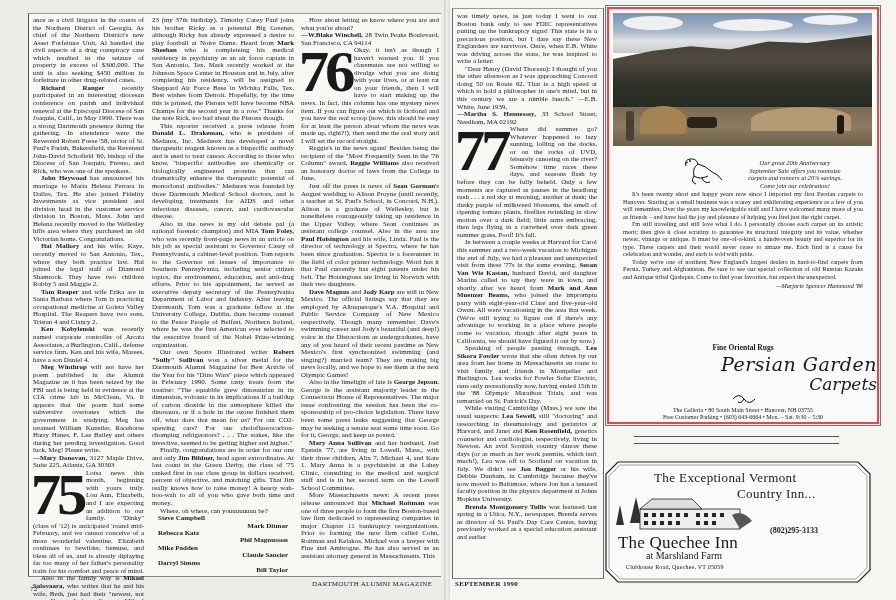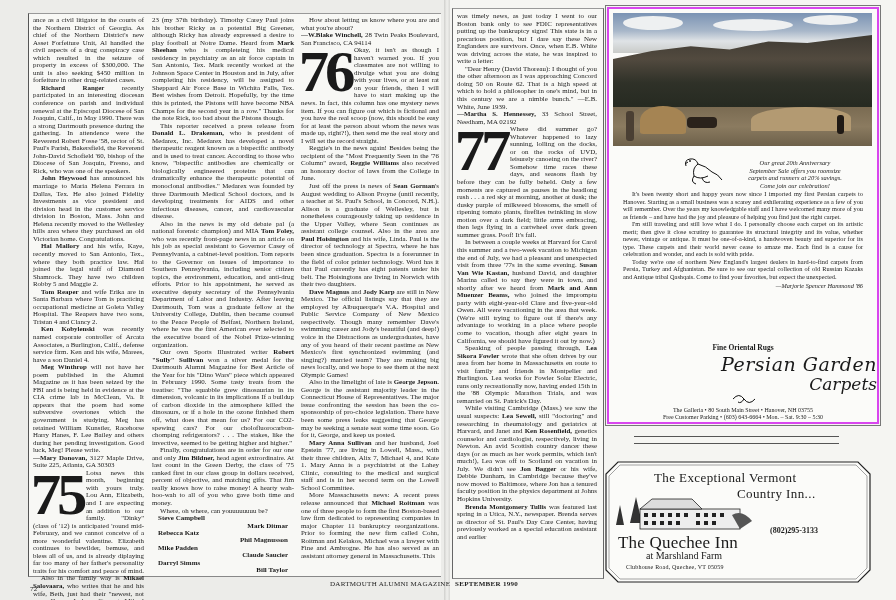--- a/index.html
+++ b/index.html
@@ -17,21 +17,21 @@
   .c1 { left:33px; top:16px; width:111px; }
   .c2 { left:152px; top:16px; width:142px; }
   .c3 { left:301px; top:16px; width:138px; }
   .c4 { left:457px; top:12px; width:140px; }
   .bignum { float:left; font-family:"Liberation Serif", serif; font-weight:bold; font-size:58px; line-height:48px; letter-spacing:-4px; margin:2px 4px 0 -1px; transform:scaleX(1.05); }
   .sig { margin:2px 0 5px 0; }
   .names { display:grid; grid-template-columns:1fr; font-weight:bold; font-size:7px; line-height:7.4px; padding-left:6px; margin-top:1px; }
   .names span:nth-child(even) { text-align:right; padding-right:6px; }
   .folio { position:absolute; font-size:7px; letter-spacing:0.3px; color:#222; }
   
-  .ad1 { position:absolute; left:607px; top:7px; width:268px; height:413px; border:2px solid #d946ef; outline:1px solid #777; outline-offset:1px; background:#fbfbf9; }
+  .ad1 { position:absolute; left:607px; top:7px; width:268px; height:413px; border:2px solid #ef4444; outline:1px solid #777; outline-offset:1px; background:#fbfbf9; }
   .photo { position:absolute; left:4px; top:4px; width:259px; height:133px; overflow:hidden; }
   .photo .sky { position:absolute; left:0; top:0; width:100%; height:40px; background:linear-gradient(180deg,#7b93b4 0%,#a8b7c9 45%,#dfe3e6 70%,#c9cbc8 100%); }
   .photo .cloud { position:absolute; border-radius:50%; background:#eef0f1; }
   .photo .mtn { position:absolute; left:0; top:22px; width:100%; height:80px; background:linear-gradient(180deg,#3e3a32 0%,#524a3f 30%,#2f3128 60%,#23281f 100%); clip-path:polygon(0 30%,15% 20%,30% 14%,45% 18%,60% 8%,75% 10%,100% 0,100% 100%,0 100%); }
   .photo .ground { position:absolute; left:0; top:94px; width:100%; height:39px; background:linear-gradient(180deg,#7a6b52,#8b7b60 50%,#6d604a); }
   .photo .hay1 { position:absolute; left:27px; top:93px; width:46px; height:28px; background:#a58453; border-radius:50% 50% 8% 8%; }
   .photo .hay2 { position:absolute; left:138px; top:94px; width:100px; height:24px; background:#b39a72; border-radius:60% 50% 4% 4%; }
   .photo .ox { position:absolute; left:74px; top:104px; width:30px; height:11px; background:#2a221b; border-radius:4px; }
   .photo .man { position:absolute; left:13px; top:98px; width:8px; height:30px; background:#4a3f33; border-radius:3px; }
   .photo .man2 { position:absolute; left:224px; top:102px; width:7px; height:19px; background:#201a15; border-radius:3px; }
@@ -203,15 +203,15 @@
   </svg>
   <div class="inn-h1">The Exceptional Vermont</div>
   <div class="inn-h2">Country Inn...</div>
   <div class="inn-phone">(802)295-3133</div>
   <div class="inn-name">The Quechee Inn</div>
   <div class="inn-sub">at Marshland Farm</div>
   <div class="inn-addr">Clubhouse Road, Quechee, VT 05059</div>
 </div>
 
 <div class="folio" style="left:30px;top:585px;">72</div>
-<div class="folio" style="left:330px;top:580px;font-family:Liberation Serif, serif;">DARTMOUTH ALUMNI MAGAZINE</div>
+<div class="folio" style="left:312px;top:580px;font-family:Liberation Serif, serif;">DARTMOUTH ALUMNI MAGAZINE</div>
 <div class="folio" style="left:455px;top:580px;font-weight:bold;">SEPTEMBER 1990</div>
 <div class="folio" style="left:902px;top:585px;">59</div>
 
 </body></html>

